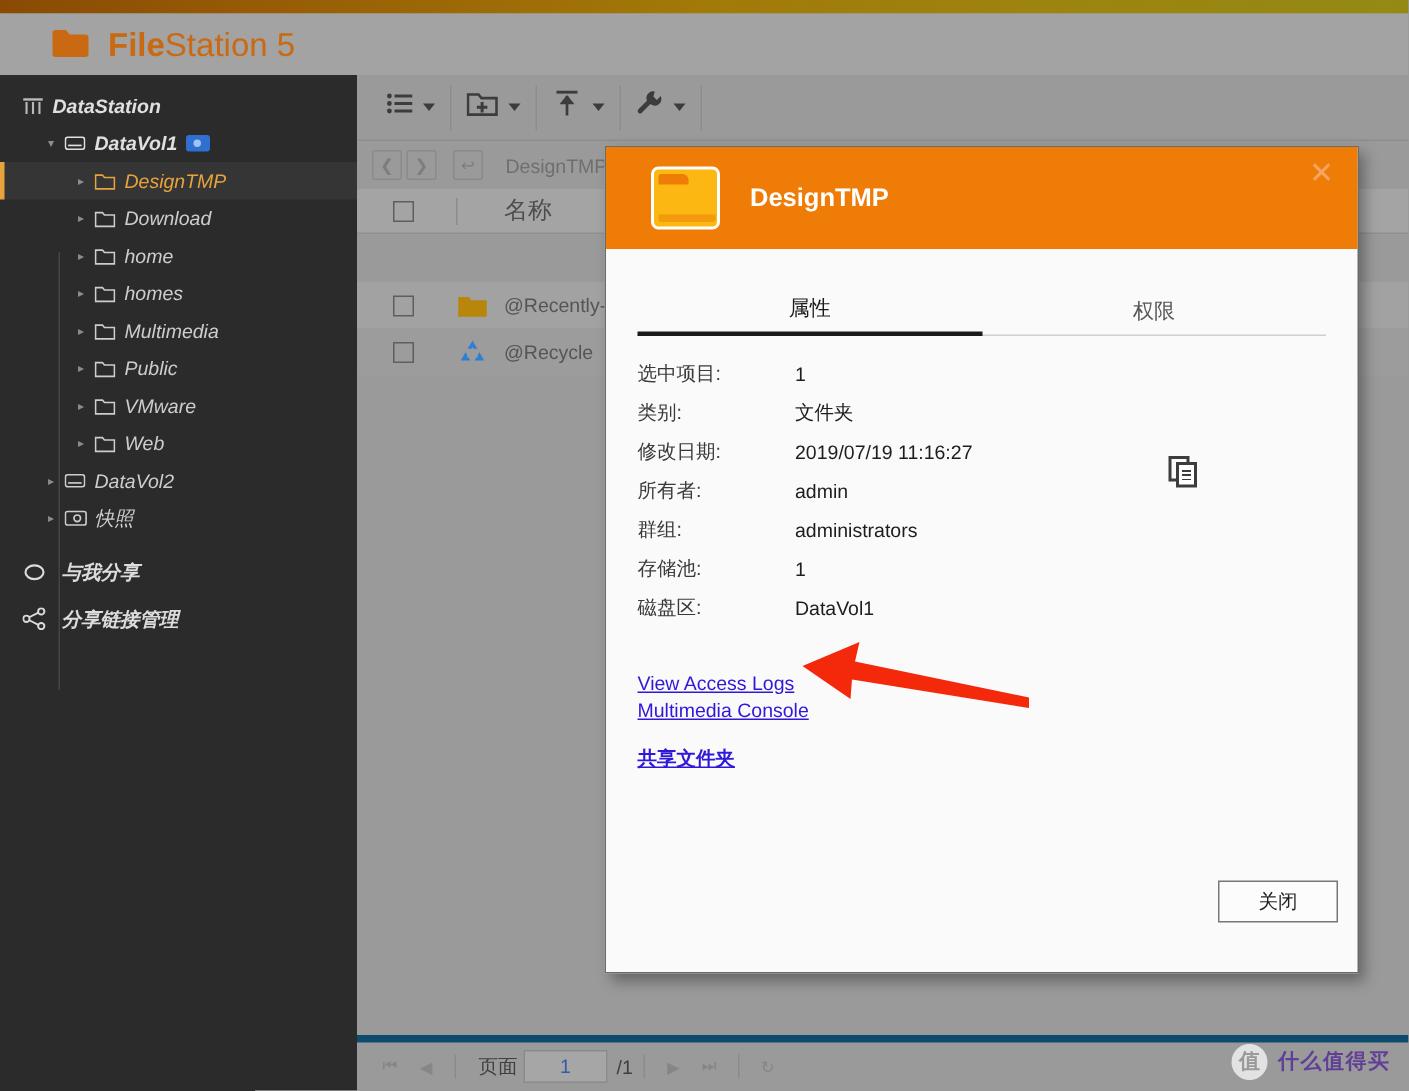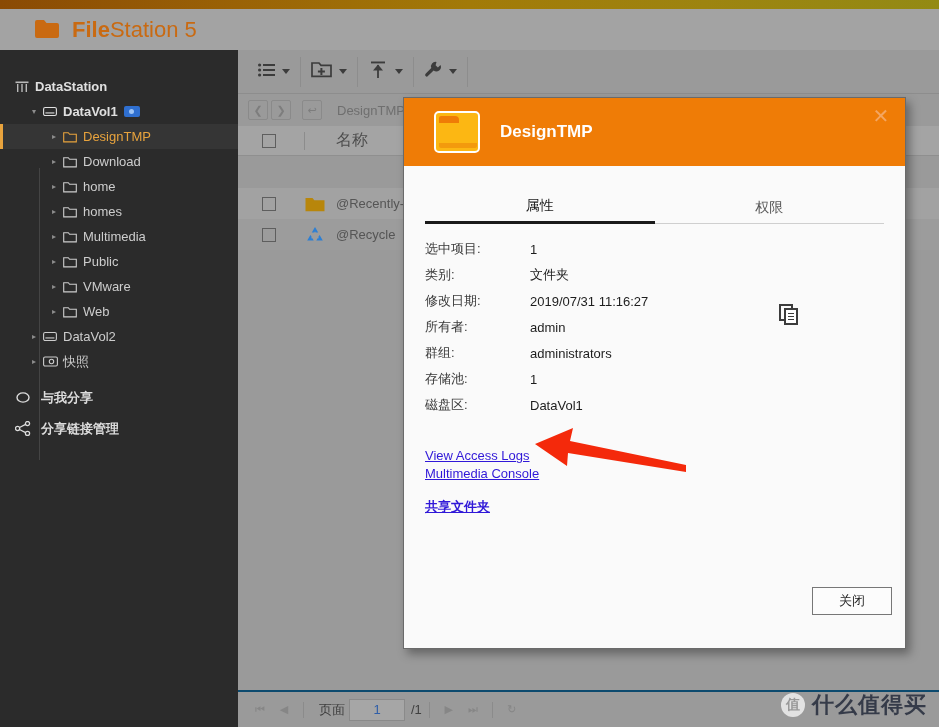--- a/index.html
+++ b/index.html
@@ -33,21 +33,22 @@
   }
   .app-title b { font-weight: bold; }
   .app-title span.light { font-weight: normal; }
 
   
   .sidebar {
     position: absolute; left: 0; top: 50px; width: 238px; height: 677px;
     background: #2b2b2b;
     color: #cfcfcf;
     font-size: 13px;
-    padding-top: 24px;
+    padding-top: 8px;
+    font-style: italic;
   }
   .tree-row {
     position: relative;
     display: flex; align-items: center;
     height: 25px;
     padding-left: 14px;
     white-space: nowrap;
     color: #cdcdcd;
   }
   .tree-row.lvl1 { padding-left: 14px; font-weight: bold; }
@@ -152,21 +153,21 @@
   .list-head .col-name { color: #4d4d4d; font-weight: normal; }
   .col-date { width: 90px; flex: 0 0 90px; text-align: left; color: #4a4a4a; }
   .vsep {
     position: absolute; left: 66px; top: 6px; width: 1px; height: 18px;
     background: #8c8c8c;
   }
 
   
   .statusbar {
     position: absolute; left: 0; bottom: 0; width: 701px; height: 37px;
-    background: #9a9a9a; border-top: 2px solid #0c4a6e;
+    background: #9a9a9a; border-top: 5px solid #0c4a6e;
     display: flex; align-items: center; padding-left: 10px;
   }
   .pg-btn {
     width: 24px; height: 24px;
     display: flex; align-items: center; justify-content: center;
     color: #868686; font-size: 11px;
   }
   .pg-sep { width: 1px; height: 16px; background: #8b8b8b; margin: 0 7px; }
   .pg-label { font-size: 13px; color: #3f3f3f; margin: 0 4px 0 8px; }
   .pg-input {
@@ -182,21 +183,21 @@
     position: absolute; right: 12px; bottom: 7px;
     display: flex; align-items: center;
     opacity: 0.72;
   }
   .wm-circle {
     width: 24px; height: 24px; border-radius: 50%;
     background: #ffffff; color: #9a9a9a;
     display: flex; align-items: center; justify-content: center;
     font-size: 14px; font-weight: bold; margin-right: 7px;
   }
-  .wm-text { color: #0f172a; font-size: 22px; font-weight: bold; letter-spacing: 1px; }
+  .wm-text { color: #4c1d95; font-size: 14px; font-weight: bold; letter-spacing: 1px; }
 
   
   .modal {
     position: absolute; left: 403px; top: 97px;
     width: 503px; height: 552px;
     background: #fafafa;
     border: 1px solid #6a6a6a;
     box-shadow: 4px 5px 9px rgba(0,0,0,0.35);
   }
   .modal-head {
@@ -604,21 +605,21 @@
       <div class="prow">
         <div class="pkey">选中项目:</div>
         <div class="pval">1</div>
       </div>
       <div class="prow">
         <div class="pkey">类别:</div>
         <div class="pval">文件夹</div>
       </div>
       <div class="prow">
         <div class="pkey">修改日期:</div>
-        <div class="pval">2019/07/31 11:16:27</div>
+        <div class="pval">2019/07/19 11:16:27</div>
       </div>
       <div class="prow">
         <div class="pkey">所有者:</div>
         <div class="pval">admin</div>
       </div>
       <div class="prow">
         <div class="pkey">群组:</div>
         <div class="pval">administrators</div>
       </div>
       <div class="prow">

